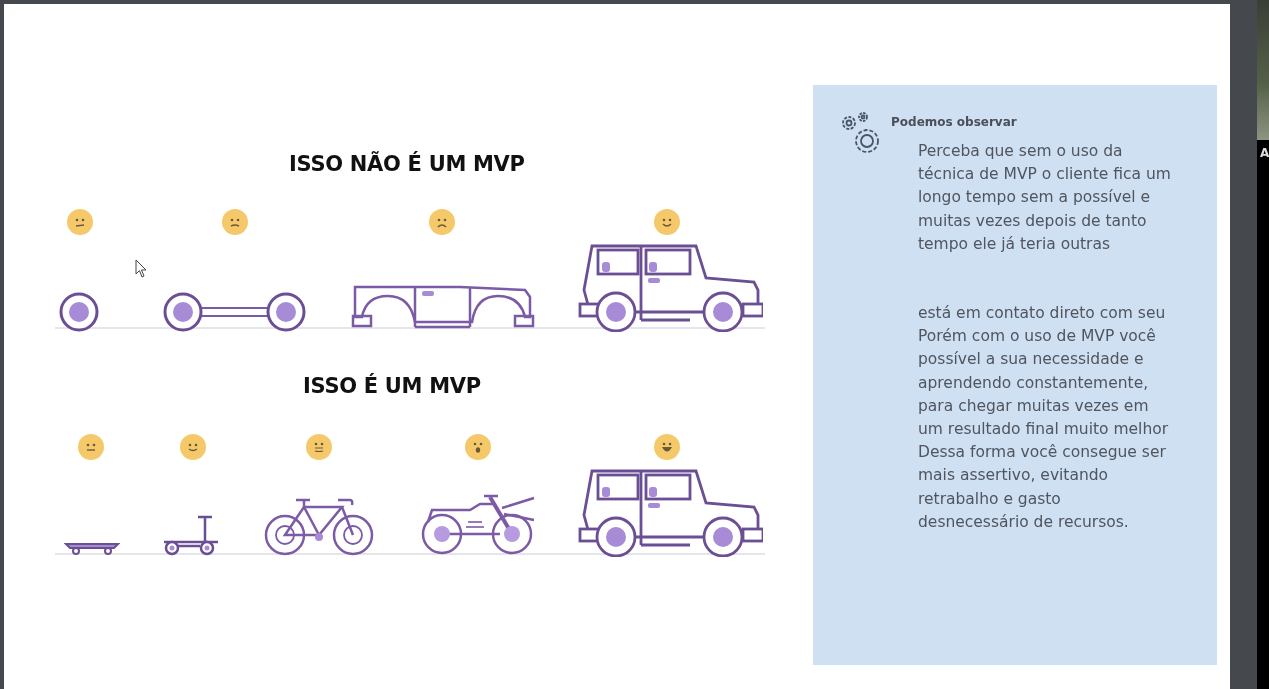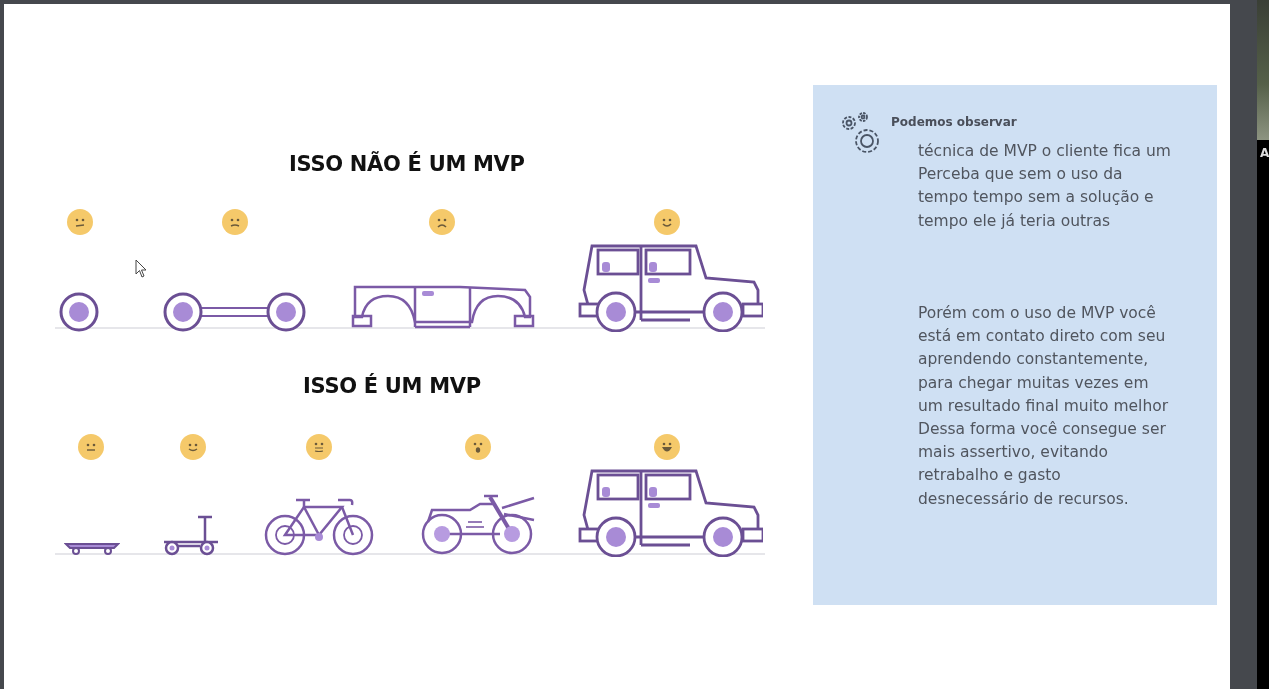--- a/index.html
+++ b/index.html
@@ -29,21 +29,21 @@
     }
     .ground {
       position: absolute; height: 2px; background: #e6e6ea;
     }
     .emoji {
       position: absolute; width: 26px; height: 26px; border-radius: 50%;
       background: #f5c96a;
     }
     .icon { position: absolute; }
     .panel {
-      position: absolute; left: 813px; top: 85px; width: 404px; height: 520px;
+      position: absolute; left: 813px; top: 85px; width: 404px; height: 580px;
       background: #cfe0f3;
     }
     .panel-title {
       position: absolute; left: 78px; top: 30px; font-size: 12px; font-weight: bold; color: #4a4f5a;
     }
     .panel-gear { position: absolute; left: 26px; top: 26px; }
     .panel-text {
       position: absolute; left: 105px; width: 300px; font-size: 15.5px; line-height: 23.2px; color: #50555e;
     }
     .cursor { position: absolute; left: 135px; top: 259px; }
@@ -253,28 +253,30 @@
       <circle cx="10" cy="12" r="6" stroke-dasharray="3 1.5"></circle>
       <circle cx="10" cy="12" r="2.5"></circle>
       <circle cx="24" cy="6" r="4" stroke-dasharray="2.5 1.2"></circle>
       <circle cx="24" cy="6" r="1.5"></circle>
       <circle cx="28" cy="30" r="11" stroke-dasharray="4 2"></circle>
       <circle cx="28" cy="30" r="6"></circle>
     </g>
   </svg>
   <div class="panel-title">Podemos observar</div>
   <div class="panel-text" style="top:55px;">
+    <div>Perceba que sem o uso da</div>
     <div>técnica de MVP o cliente fica um</div>
-    <div>Perceba que sem o uso da</div>
-    <div>tempo tempo sem a solução e</div>
+    <div>longo tempo sem a possível e</div>
+    <div>muitas vezes depois de tanto</div>
     <div>tempo ele já teria outras</div>
   </div>
   <div class="panel-text" style="top:217px;">
+    <div>está em contato direto com seu</div>
     <div>Porém com o uso de MVP você</div>
-    <div>está em contato direto com seu</div>
+    <div>possível a sua necessidade e</div>
     <div>aprendendo constantemente,</div>
     <div>para chegar muitas vezes em</div>
     <div>um resultado final muito melhor</div>
     <div>Dessa forma você consegue ser</div>
     <div>mais assertivo, evitando</div>
     <div>retrabalho e gasto</div>
     <div>desnecessário de recursos.</div>
   </div>
 </div>
 

